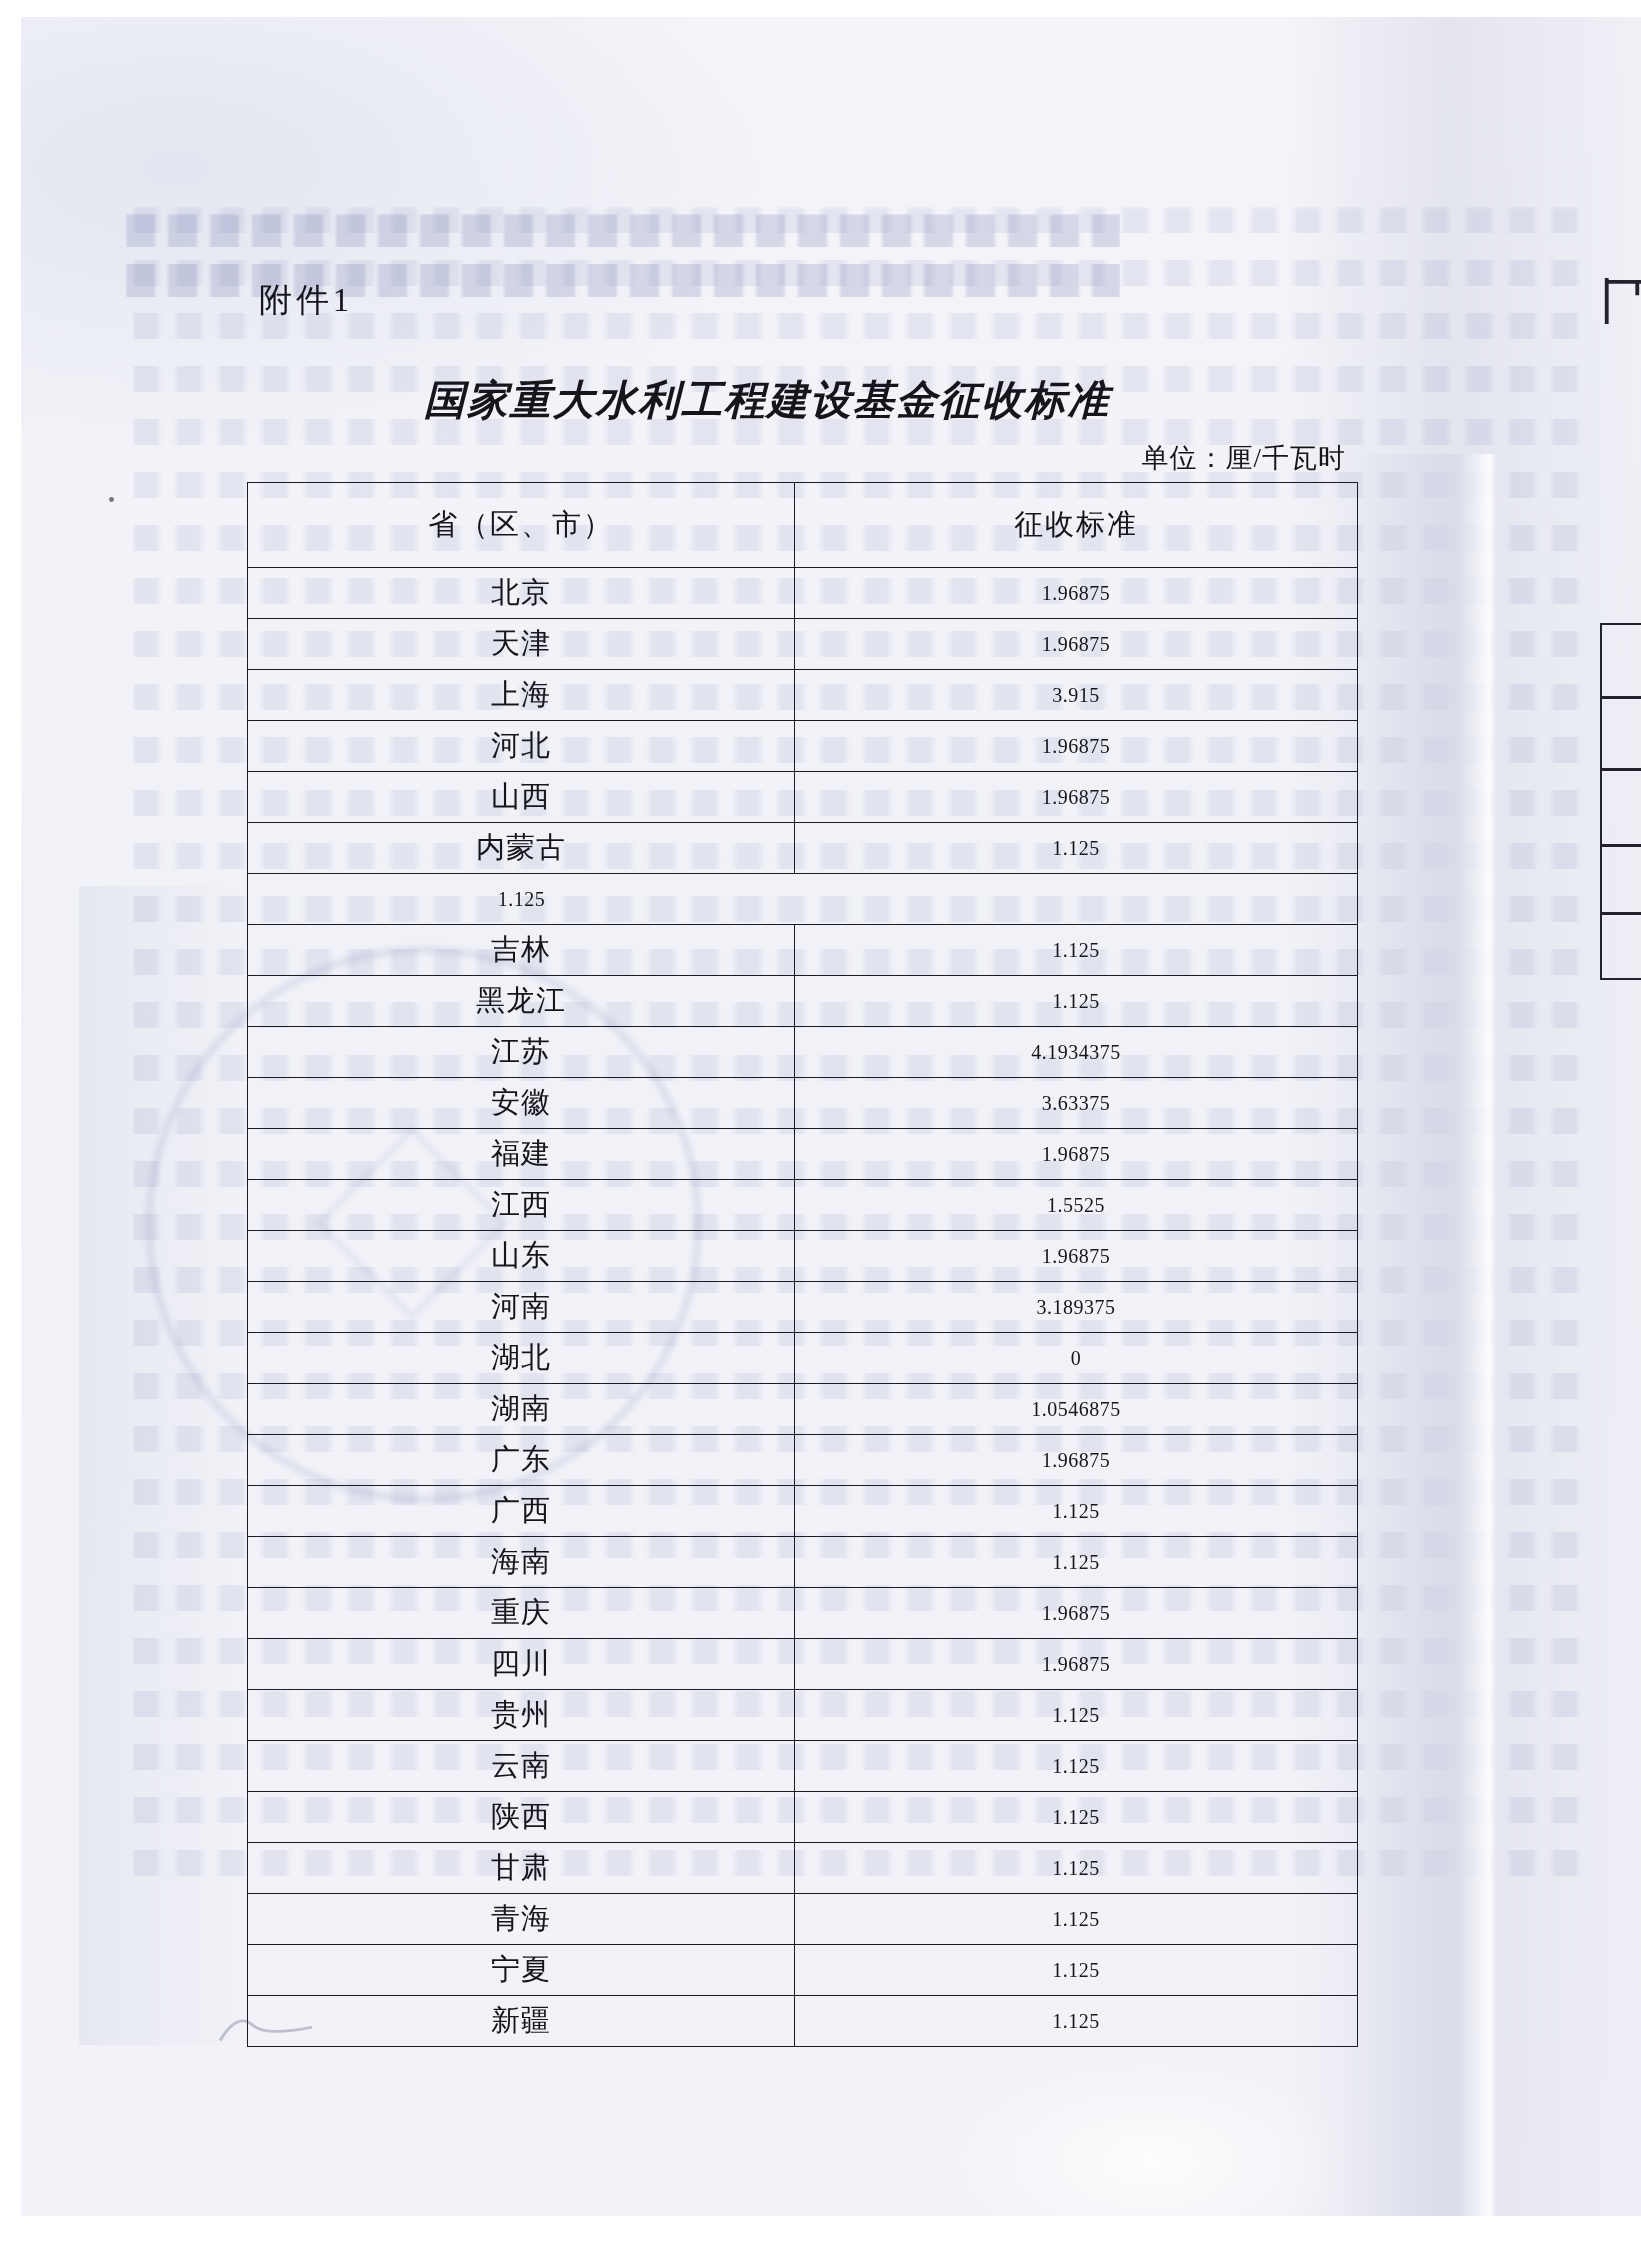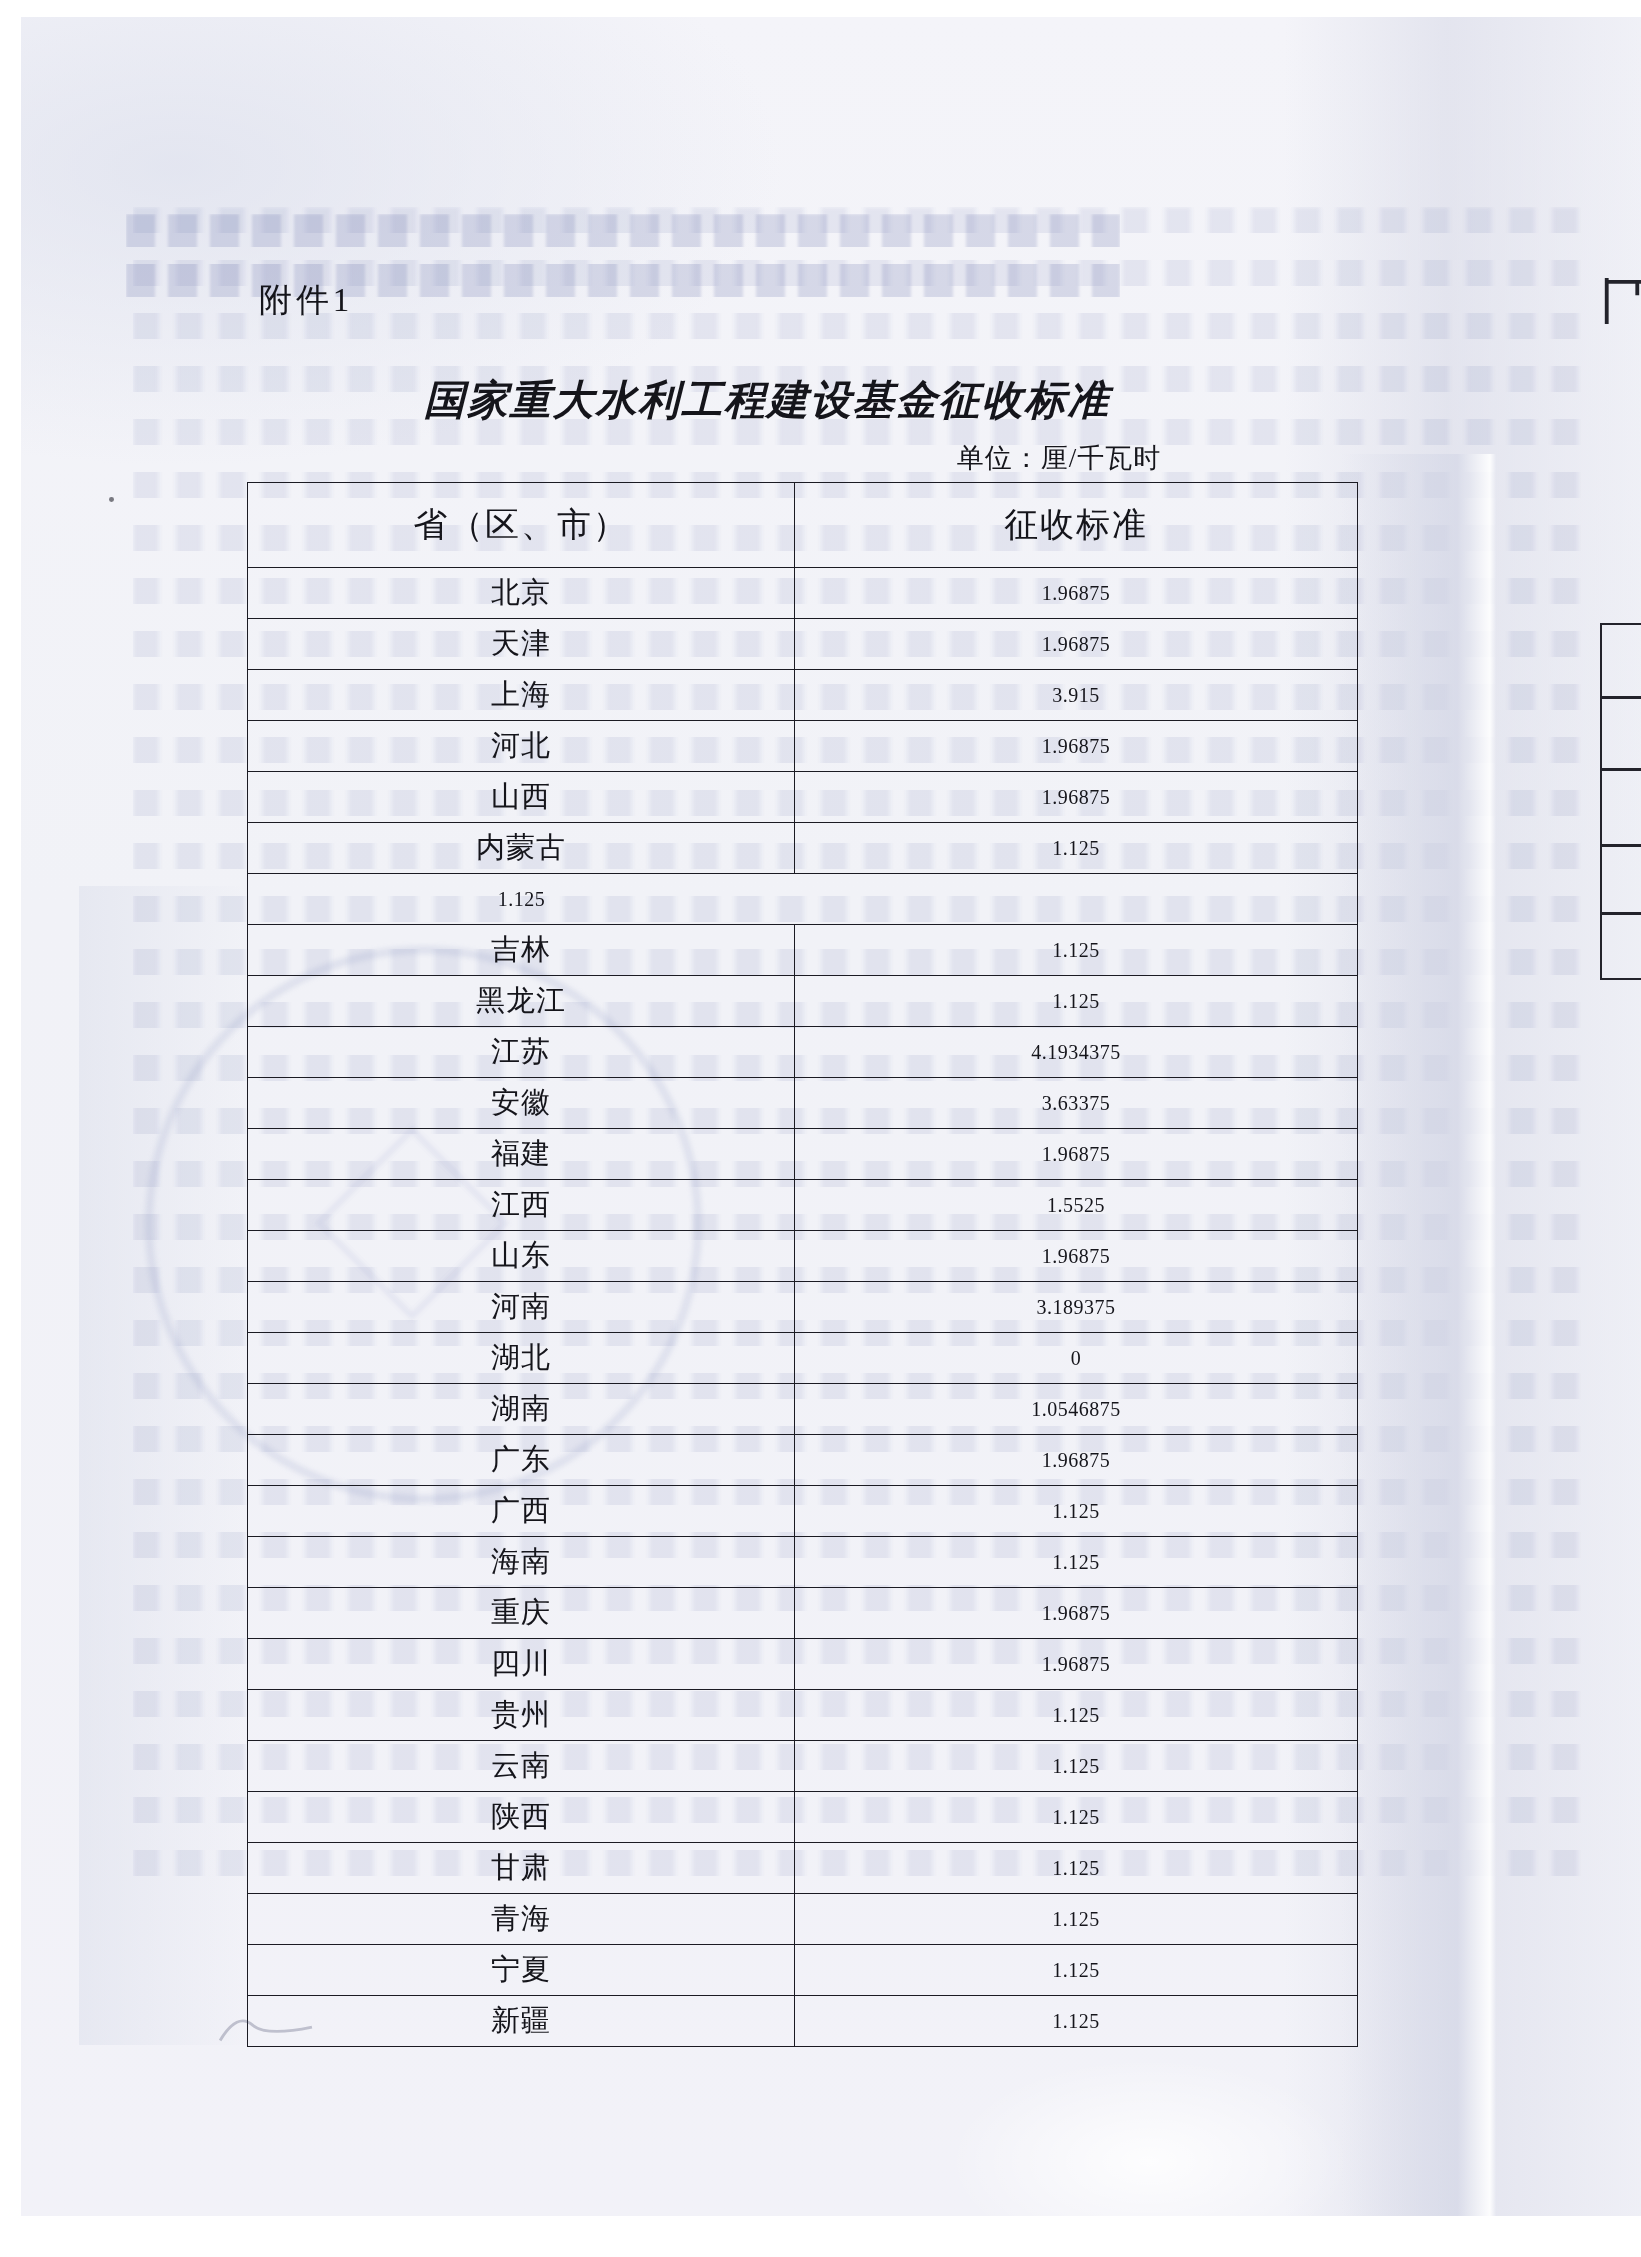--- a/index.html
+++ b/index.html
@@ -56,30 +56,30 @@
   
   .attachment{
     position:absolute;left:259px;top:278px;font-size:33px;letter-spacing:3.9px;
   }
   .title{
     position:absolute;left:183px;top:373px;width:1168px;margin:0;
     text-align:center;font-size:41px;font-weight:700;letter-spacing:1.9px;font-style:italic;
   }
   .unit{
     position:absolute;left:772px;top:440px;width:574px;
-    text-align:center;font-size:27px;letter-spacing:1px;
+    text-align:right;font-size:27px;letter-spacing:1px;
   }
   
   .tbl{
     position:absolute;left:247px;top:482px;width:1111px;
     border:1.9px solid #1b1b23;box-sizing:border-box;
   }
   .thead{display:grid;grid-template-columns:547px 1fr;height:84px;box-sizing:border-box;}
   .th{display:flex;align-items:center;justify-content:center;
-    font-size:34px;letter-spacing:1.9px;box-sizing:border-box;}
+    font-size:29px;letter-spacing:1.9px;box-sizing:border-box;}
   .th:first-child{border-right:1.9px solid #1b1b23;}
   .tr{display:grid;grid-template-columns:547px 1fr;height:51px;
     border-top:1.9px solid #1b1b23;box-sizing:border-box;}
   .td{display:flex;align-items:center;justify-content:center;
     font-size:29px;box-sizing:border-box;letter-spacing:1px;}
   .td-province{border-right:1.9px solid #1b1b23;}
   .td-standard{font-size:20px;letter-spacing:0.5px;}
   
   .frag-table{
     position:absolute;left:1600px;top:623px;width:42px;height:357px;

